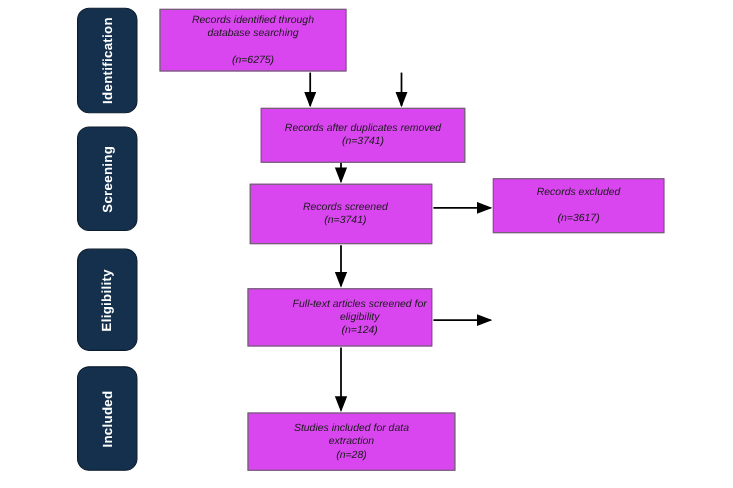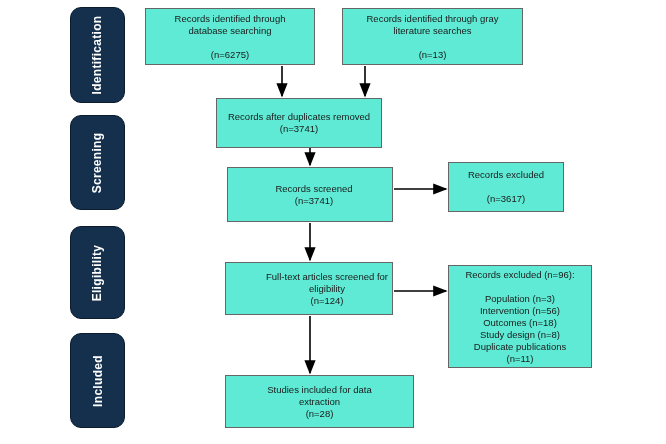--- a/index.html
+++ b/index.html
@@ -39,39 +39,40 @@
   .stage span {
     transform: rotate(-90deg);
     white-space: nowrap;
     color: #ffffff;
     font-size: 12px;
     font-weight: bold;
     letter-spacing: 0.3px;
   }
   .fbox {
     position: absolute;
-    background: #5eead4;
+    background: #d946ef;
     border: 1px solid #666666;
     display: flex;
     align-items: center;
     justify-content: center;
     text-align: center;
     font-size: 9.5px;
     line-height: 12px;
     color: #1a1a1a;
     white-space: pre-line;
     z-index: 2;
     box-sizing: border-box;
     padding: 2px 4px;
+    font-style: italic;
   }
   #box-database      { left: 145px; top: 8px;   width: 170px; height: 57px; }
   #box-gray          { left: 342px; top: 8px;   width: 181px; height: 57px; }
-  #box-duplicates    { left: 216px; top: 98px;  width: 166px; height: 50px; }
+  #box-duplicates    { left: 237px; top: 98px;  width: 186px; height: 50px; }
   #box-screened      { left: 227px; top: 167px; width: 166px; height: 55px; padding-left: 12px; }
-  #box-excl-screen   { left: 448px; top: 162px; width: 116px; height: 50px; }
+  #box-excl-screen   { left: 448px; top: 162px; width: 156px; height: 50px; }
   #box-fulltext      { left: 225px; top: 262px; width: 168px; height: 53px; padding-left: 40px; }
   #box-excl-elig     { left: 448px; top: 265px; width: 144px; height: 103px; }
   #box-included      { left: 225px; top: 375px; width: 189px; height: 53px; }
   #stage-identification { top: 7px;   height: 96px; }
   #stage-screening      { top: 115px; height: 95px; }
   #stage-eligibility    { top: 226px; height: 93px; }
   #stage-included       { top: 333px; height: 95px; }
 </style>
 </head>
 <body>
@@ -103,39 +104,27 @@
     <span>Eligibility</span>
   </div>
   <div class="stage" id="stage-included">
     <span>Included</span>
   </div>
 
   <div class="fbox" id="box-database">Records identified through
 database searching
 
 (n=6275)</div>
-  <div class="fbox" id="box-gray">Records identified through gray
-literature searches
-
-(n=13)</div>
   <div class="fbox" id="box-duplicates">Records after duplicates removed
 (n=3741)</div>
   <div class="fbox" id="box-screened">Records screened
 (n=3741)</div>
   <div class="fbox" id="box-excl-screen">Records excluded
 
 (n=3617)</div>
   <div class="fbox" id="box-fulltext">Full-text articles screened for
 eligibility
 (n=124)</div>
-  <div class="fbox" id="box-excl-elig">Records excluded (n=96):
-
-Population (n=3)
-Intervention (n=56)
-Outcomes (n=18)
-Study design (n=8)
-Duplicate publications
-(n=11)</div>
   <div class="fbox" id="box-included">Studies included for data
 extraction
 (n=28)</div>
 
 </div>
 
 </body></html>

